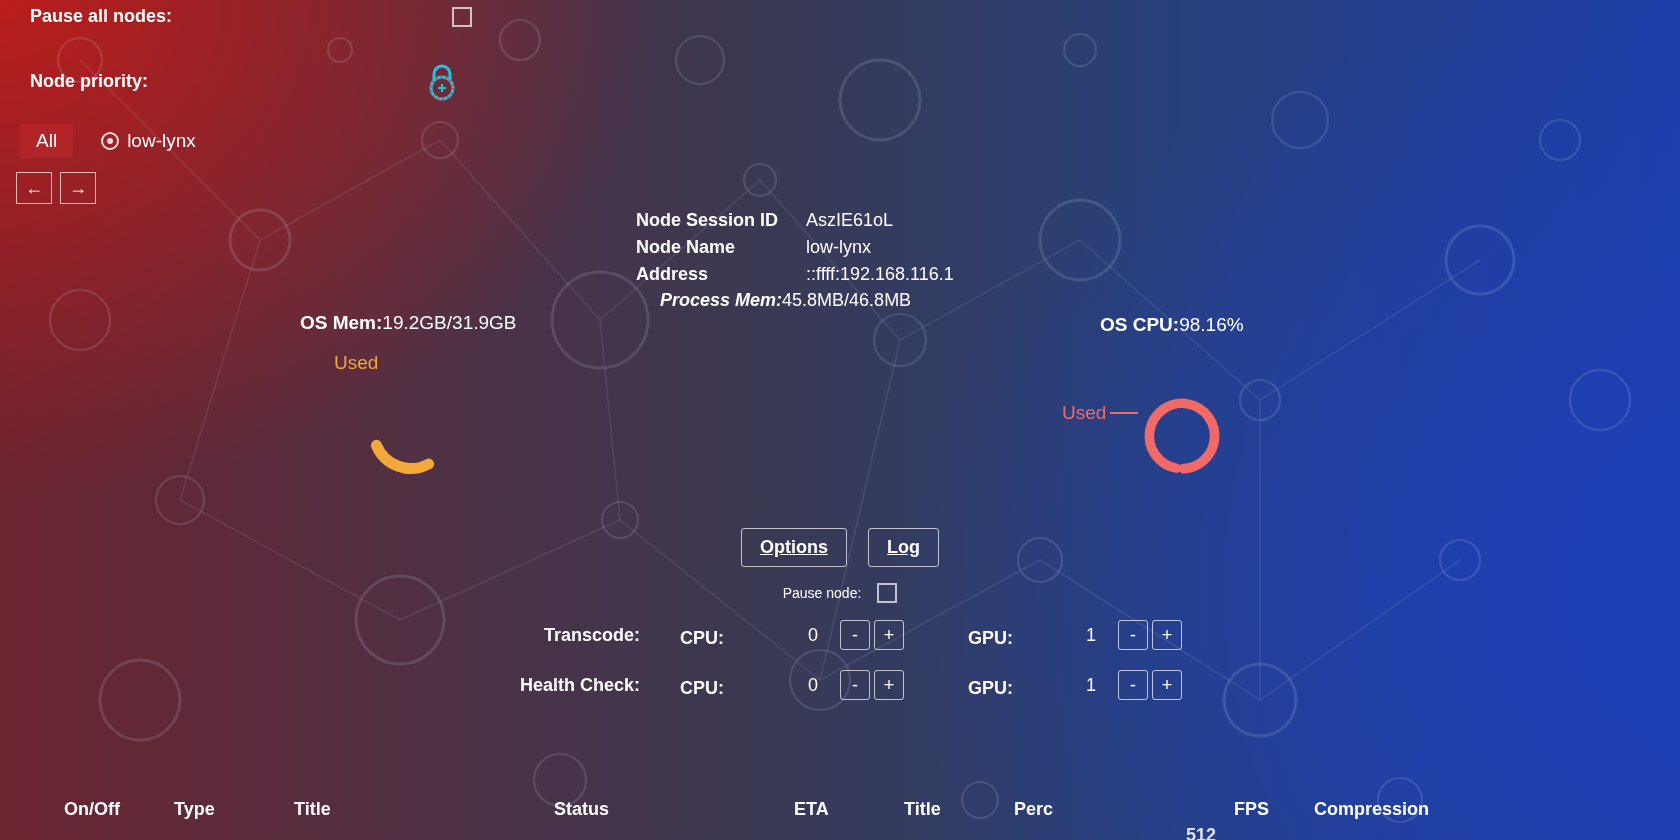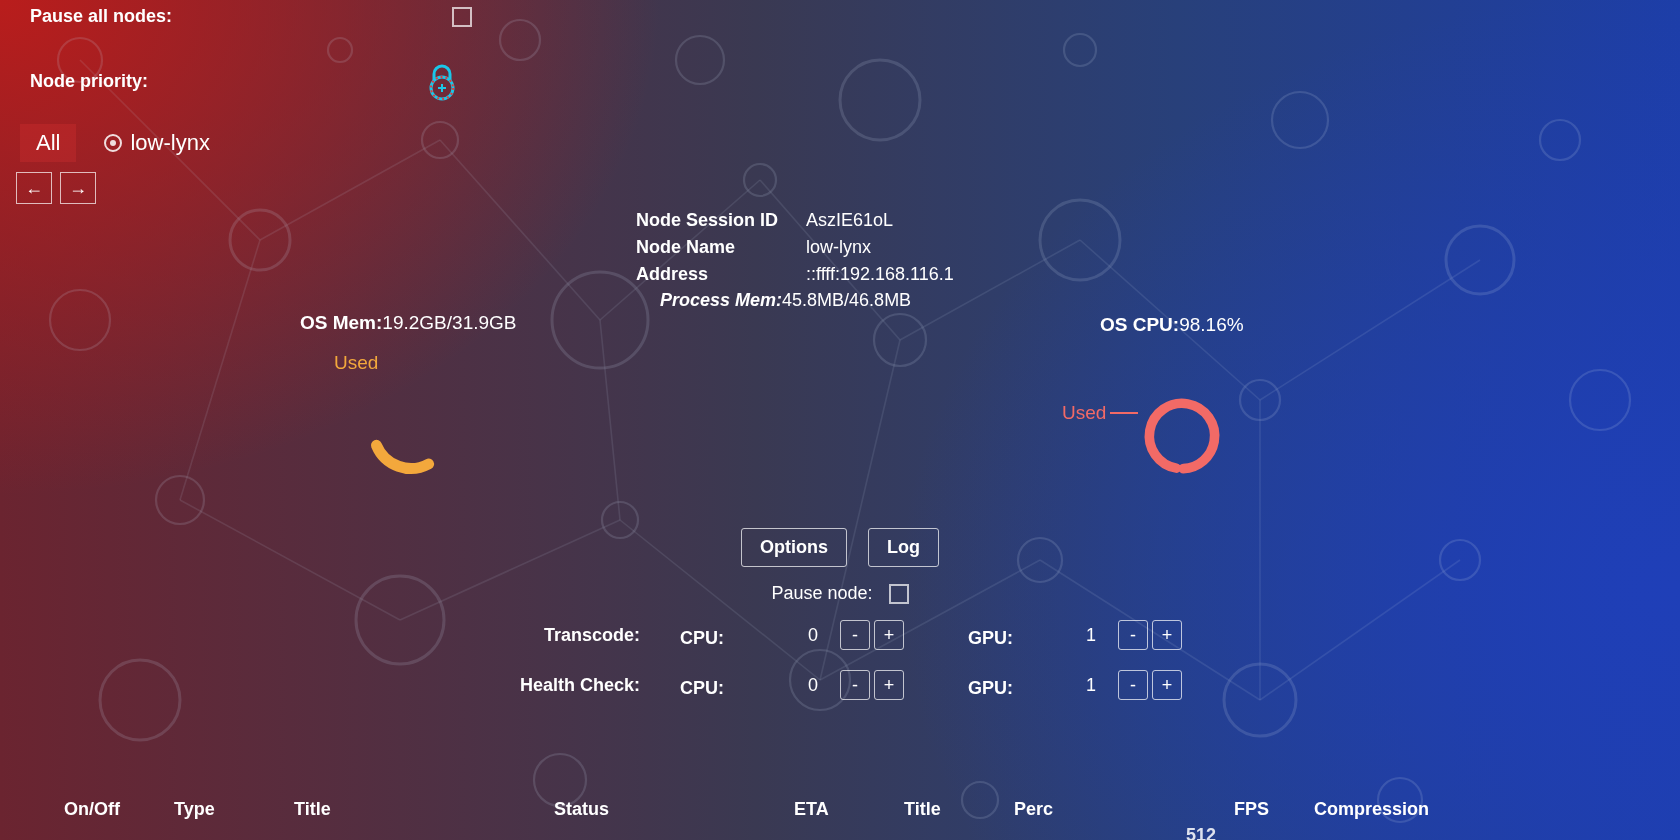--- a/index.html
+++ b/index.html
@@ -23,21 +23,21 @@
   .net{position:absolute;inset:0;pointer-events:none;opacity:.45;}
   .net svg{width:100%;height:100%;}
   .net circle{fill:none;stroke:rgba(200,215,235,.35);stroke-width:2.2;}
   .net line{stroke:rgba(200,215,235,.25);stroke-width:1.6;}
   .net .big{stroke-width:3;}
   
   .top{position:absolute;left:30px;top:6px;font-size:18px;font-weight:600;}
   .chk{width:20px;height:20px;border:2px solid var(--border);background:transparent;cursor:pointer;display:inline-block;}
   .pause-row{display:flex;align-items:center;gap:280px;}
   .priority-label{margin-top:44px;}
-  .tabs{position:absolute;left:20px;top:124px;display:flex;align-items:center;gap:28px;font-size:22px;}
+  .tabs{position:absolute;left:20px;top:124px;display:flex;align-items:center;gap:28px;font-size:19px;}
   .tab{padding:6px 16px;cursor:pointer;}
   .tab.sel{background:var(--sel);}
   .node-chip{display:flex;align-items:center;gap:8px;cursor:pointer;}
   .eye{width:18px;height:18px;border:2px solid rgba(255,255,255,.85);border-radius:50%;position:relative;}
   .eye::after{content:"";position:absolute;left:4px;top:4px;width:6px;height:6px;border-radius:50%;background:rgba(255,255,255,.85);}
   .nav{position:absolute;left:16px;top:172px;display:flex;gap:8px;}
   .nav button{width:36px;height:32px;background:transparent;border:1.5px solid var(--border);color:#fff;font-size:18px;line-height:1;cursor:pointer;}
   .lock{position:absolute;left:420px;top:60px;}
   .lock svg{width:44px;height:44px;}
   
@@ -51,23 +51,23 @@
   .osmem .k{font-weight:700;}
   .oscpu{position:absolute;left:1100px;top:314px;font-size:19px;}
   .oscpu .k{font-weight:700;}
   .gauge-mem{position:absolute;left:356px;top:376px;}
   .gauge-cpu{position:absolute;left:1134px;top:388px;}
   .glabel-mem{position:absolute;left:334px;top:352px;color:var(--orange);font-size:19px;}
   .glabel-cpu{position:absolute;left:1062px;top:402px;color:var(--red);font-size:19px;display:flex;align-items:center;gap:4px;}
   .glabel-cpu .tick{width:28px;height:0;border-top:2px solid var(--red);}
   
   .mid{position:absolute;left:50%;top:528px;transform:translateX(-50%);display:flex;flex-direction:column;align-items:center;gap:16px;}
-  .btnrow{display:flex;gap:21px;}
+  .btnrow{display:flex;gap:21px;text-decoration:underline;}
   .btn{padding:8px 18px;border:1.5px solid var(--border);background:transparent;color:#fff;font-size:18px;font-weight:600;border-radius:3px;cursor:pointer;}
-  .pauserow{display:flex;align-items:center;gap:16px;font-size:18px;}
+  .pauserow{display:flex;align-items:center;gap:16px;font-size:14px;}
   
   .workers{position:absolute;left:480px;top:620px;display:grid;row-gap:20px;font-size:18px;}
   .wline{display:grid;grid-template-columns:200px 120px 40px 34px 34px 60px 110px 40px 34px 34px;align-items:center;gap:0;}
   .wlabel{font-weight:600;text-align:right;padding-right:40px;}
   .sub{font-weight:600;text-align:left;margin-top:6px;}
   .val{padding-left:8px;min-width:30px;}
   .step{width:30px;height:30px;border:1.5px solid var(--border);background:transparent;color:#fff;font-size:18px;line-height:1;cursor:pointer;border-radius:3px;margin-right:6px;}
   
   .thead{position:absolute;left:0;bottom:20px;width:100%;display:flex;color:#fff;font-size:18px;font-weight:600;padding:0 64px;}
   .thead>div{padding-right:30px;}

